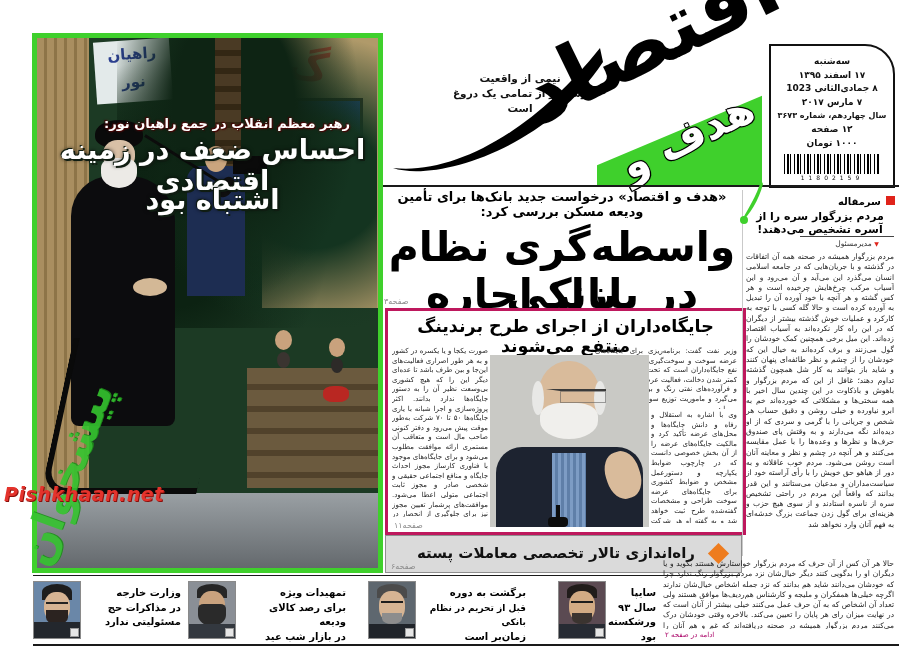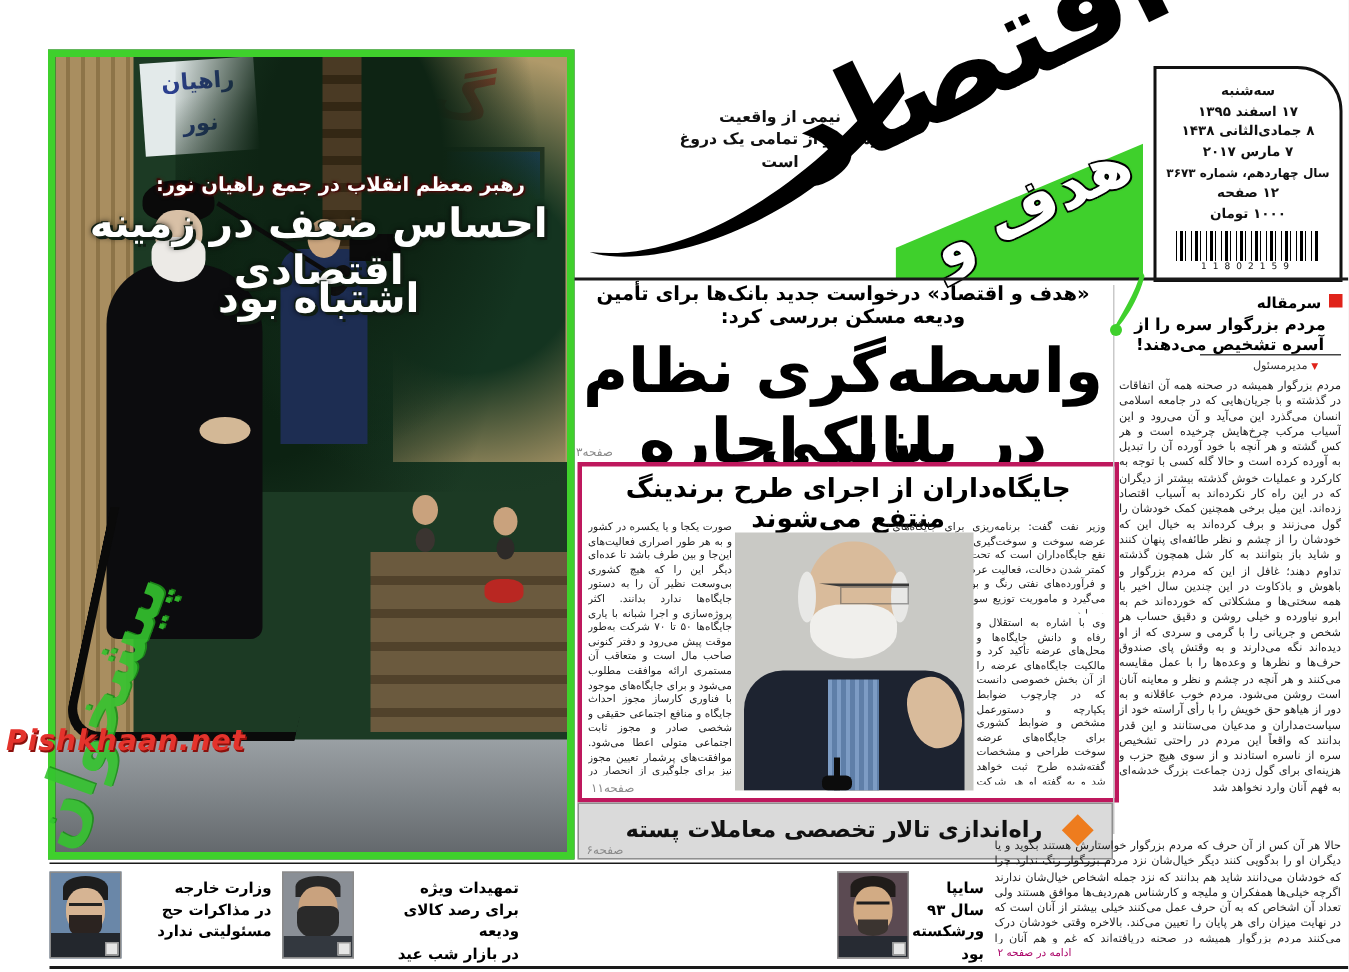--- a/index.html
+++ b/index.html
@@ -102,21 +102,21 @@
   <div class="abs green-block" style="left:597px;top:92px;width:165px;height:94px;"></div>
   <div class="abs logo-big rtl" style="left:488px;top:-4px;width:300px;font-size:84px;">اقتصاد</div>
   <svg class="abs" style="left:385px;top:40px;" width="220" height="150" viewBox="0 0 220 150">
     <path d="M215 8 C150 90, 70 135, 8 128 C50 142, 160 110, 218 22" fill="#000"></path>
   </svg>
   <div class="abs logo-small rtl" style="left:612px;top:112px;width:150px;font-size:42px;text-align:center;">هدف و</div>
 
   <div class="abs datebox rtl" style="left:769px;top:44px;width:126px;height:144px;">
     <div>سه‌شنبه</div>
     <div>۱۷ اسفند ۱۳۹۵</div>
-    <div>۸ جمادی‌الثانی ۱۴۳۸</div>
+    <div>۸ جمادی‌الثانی 1023</div>
     <div>۷ مارس ۲۰۱۷</div>
     <div style="font-size:8px;">سال چهاردهم، شماره ۳۶۷۳</div>
     <div>۱۲ صفحه</div>
     <div>۱۰۰۰ تومان</div>
     <div class="barcode"></div>
     <div class="barcode-digits">11802159</div>
   </div>
 
   <div class="abs rule" style="left:383px;top:185px;width:516px;height:2px;"></div>
 
@@ -178,20 +178,35 @@
       <div class="pf-body" style="left:0px;top:42px;width:46px;height:14px;background:#33383f;"></div>
       <div class="tinytag" style="right:1px;bottom:1px;"></div>
     </div>
     <div class="abs bitem-text rtl" style="left:52px;top:5px;width:106px;">
       <div>تمهیدات ویژه</div>
       <div>برای رصد کالای ودیعه</div>
       <div>در بازار شب عید</div>
     </div>
   </div>
 
+  <div class="abs" style="left:368px;top:581px;width:160px;height:62px;">
+    <div class="bphoto abs" style="left:0;top:0;background:#5e676f;">
+      <div class="pf-hair" style="left:8px;top:2px;width:30px;height:14px;border-radius:50% 50% 0 0;background:#4b4b4b;"></div>
+      <div class="pf-face" style="left:10px;top:9px;width:26px;height:31px;border-radius:45%;background:#d6b493;"></div>
+      <div class="pf-glass" style="left:12px;top:19px;width:22px;height:6px;border-top:2px solid #1d1d1d;"></div>
+      <div class="pf-beard" style="left:13px;top:31px;width:20px;height:11px;border-radius:0 0 50% 50%;background:#8d8d8d;"></div>
+      <div class="pf-body" style="left:0px;top:42px;width:46px;height:14px;background:#20242a;"></div>
+      <div class="tinytag" style="right:1px;bottom:1px;"></div>
+    </div>
+    <div class="abs bitem-text rtl" style="left:52px;top:5px;width:106px;">
+      <div>برگشت به دوره</div>
+      <div style="font-size:9px;">قبل از تحریم در نظام بانکی</div>
+      <div>زمان‌بر است</div>
+    </div>
+  </div>
 
   <div class="abs" style="left:558px;top:581px;width:100px;height:62px;">
     <div class="bphoto abs" style="left:0;top:0;background:#5b4a52;">
       <div class="pf-hair" style="left:8px;top:2px;width:30px;height:14px;border-radius:50% 50% 0 0;background:#201c1a;"></div>
       <div class="pf-face" style="left:10px;top:9px;width:26px;height:31px;border-radius:45%;background:#d2ab84;"></div>
       <div class="pf-glass" style="left:12px;top:19px;width:22px;height:6px;border-top:2px solid #1d1d1d;"></div>
       <div class="pf-beard" style="left:13px;top:31px;width:20px;height:11px;border-radius:0 0 50% 50%;background:#3b3430;"></div>
       <div class="pf-body" style="left:0px;top:42px;width:46px;height:14px;background:#272b33;"></div>
       <div class="tinytag" style="right:1px;bottom:1px;"></div>
     </div>

